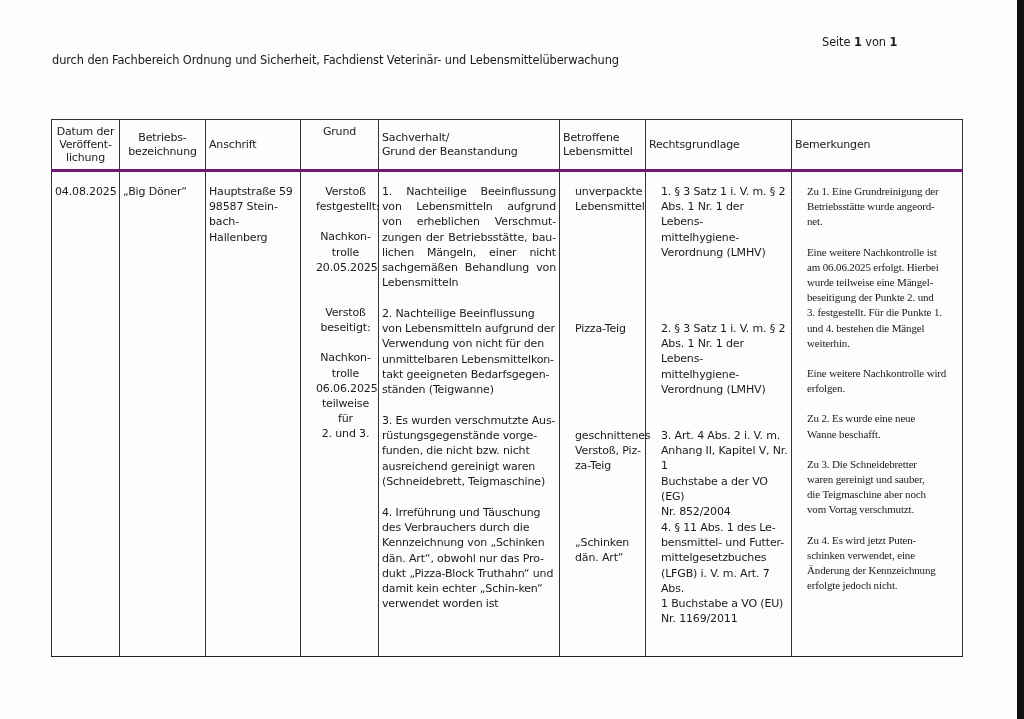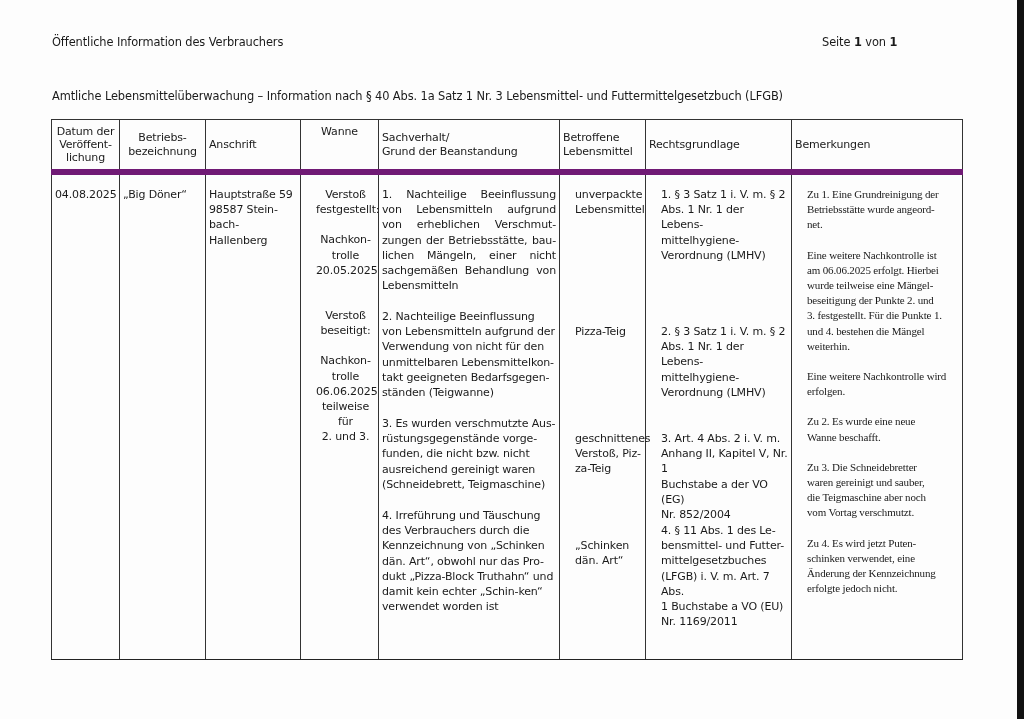--- a/index.html
+++ b/index.html
@@ -56,66 +56,65 @@
     font-weight: normal;
   }
   table.report thead th {
     height: 44px;
     vertical-align: middle;
     padding-top: 0;
     padding-bottom: 0;
     line-height: 13.2px;
   }
   table.report tbody td {
-    border-top: 6px solid #701a75;
+    border-top: 3px solid #701a75;
     border-bottom: 1.5px solid #222;
     height: 470px;
     padding-top: 12px;
   }
   .c-center { text-align: center; }
   .c-left { text-align: left; }
   .justify { text-align: justify; }
   .block { display: block; }
   .bold { font-weight: normal; }
   .gap { display:block; height: 15px; }
   .pre { white-space: pre-line; margin-left: 12px; }
   .col-last { overflow: hidden; white-space: nowrap; font-family: Liberation Serif, serif; }
   .col-last .pre { white-space: pre-line; }
 </style>
 </head>
 <body>
 
 <div class="page">
 
-  <div class="hdr hdr1">Öffentliche Information des Verbrauchers</div>
+  <div class="hdr hdr2">durch den Fachbereich Ordnung und Sicherheit, Fachdienst Veterinär- und Lebensmittelüberwachung</div>
   <div class="hdr pager">
     <span>Seite</span>
     <b>1</b>
     <span>von</span>
     <b>1</b>
   </div>
-  <div class="hdr hdr3">Amtliche Lebensmittelüberwachung – Information nach § 40 Abs. 1a Satz 1 Nr. 3 Lebensmittel- und Futtermittelgesetzbuch (LFGB)</div>
 
   <table class="report">
     <colgroup>
       <col style="width:68px">
       <col style="width:86px">
       <col style="width:95px">
       <col style="width:78px">
       <col style="width:181px">
       <col style="width:86px">
       <col style="width:146px">
       <col style="width:171px">
     </colgroup>
     <thead>
       <tr>
         <th class="c-center">Datum der Veröffent-lichung</th>
         <th class="c-center">Betriebs-bezeichnung</th>
         <th class="c-left">Anschrift</th>
-        <th class="c-center" style="vertical-align:top;padding-top:5px">Wanne</th>
+        <th class="c-center" style="vertical-align:top;padding-top:5px">Grund</th>
         <th class="c-left pre">Sachverhalt/
 Grund der Beanstandung</th>
         <th class="c-left">Betroffene Lebensmittel</th>
         <th class="c-left">Rechtsgrundlage</th>
         <th class="c-left">Bemerkungen</th>
       </tr>
     </thead>
     <tbody>
       <tr>
         <td>04.08.2025</td>

